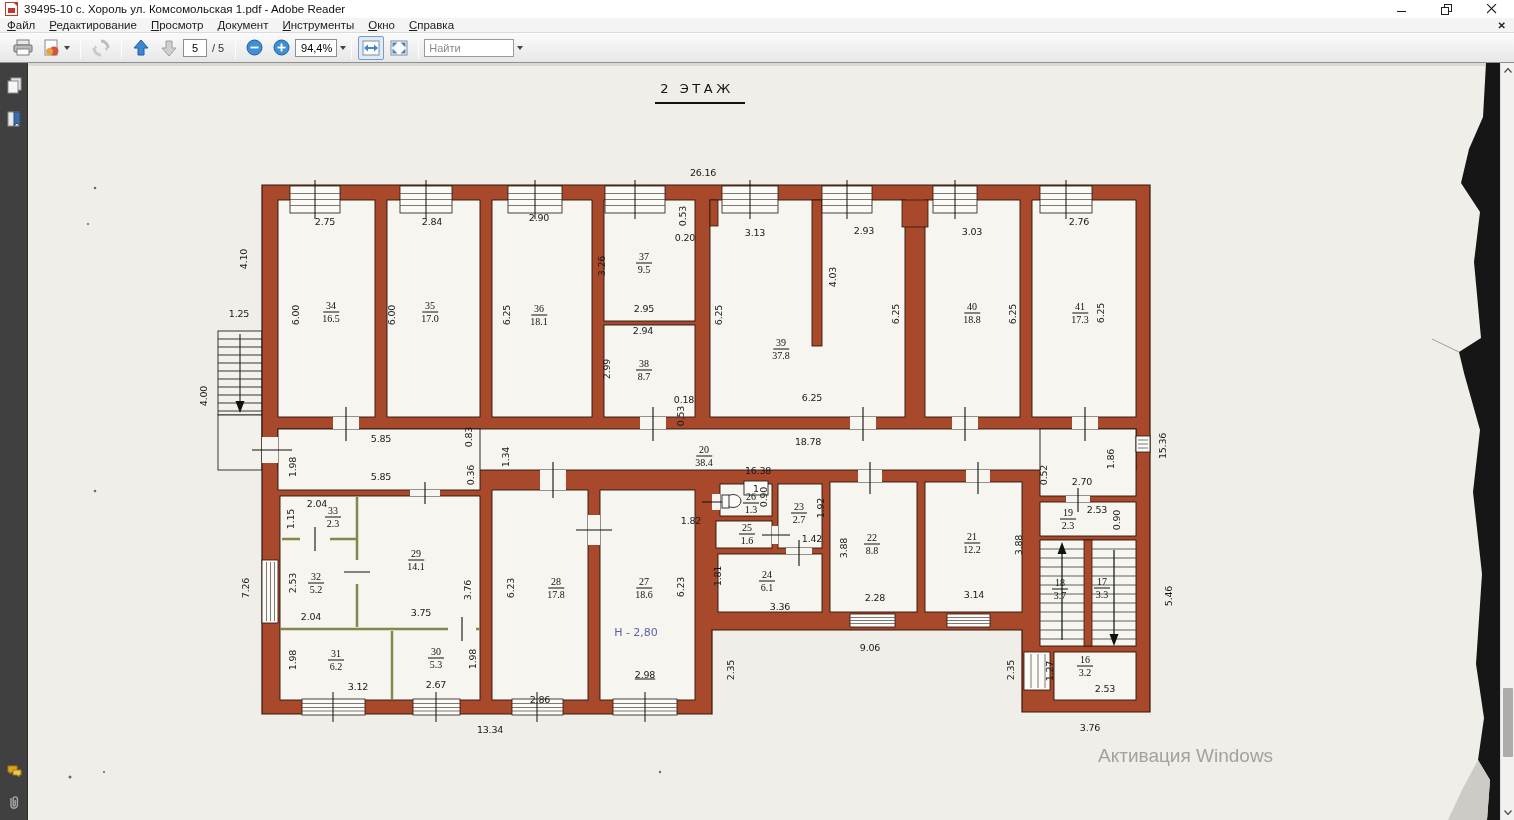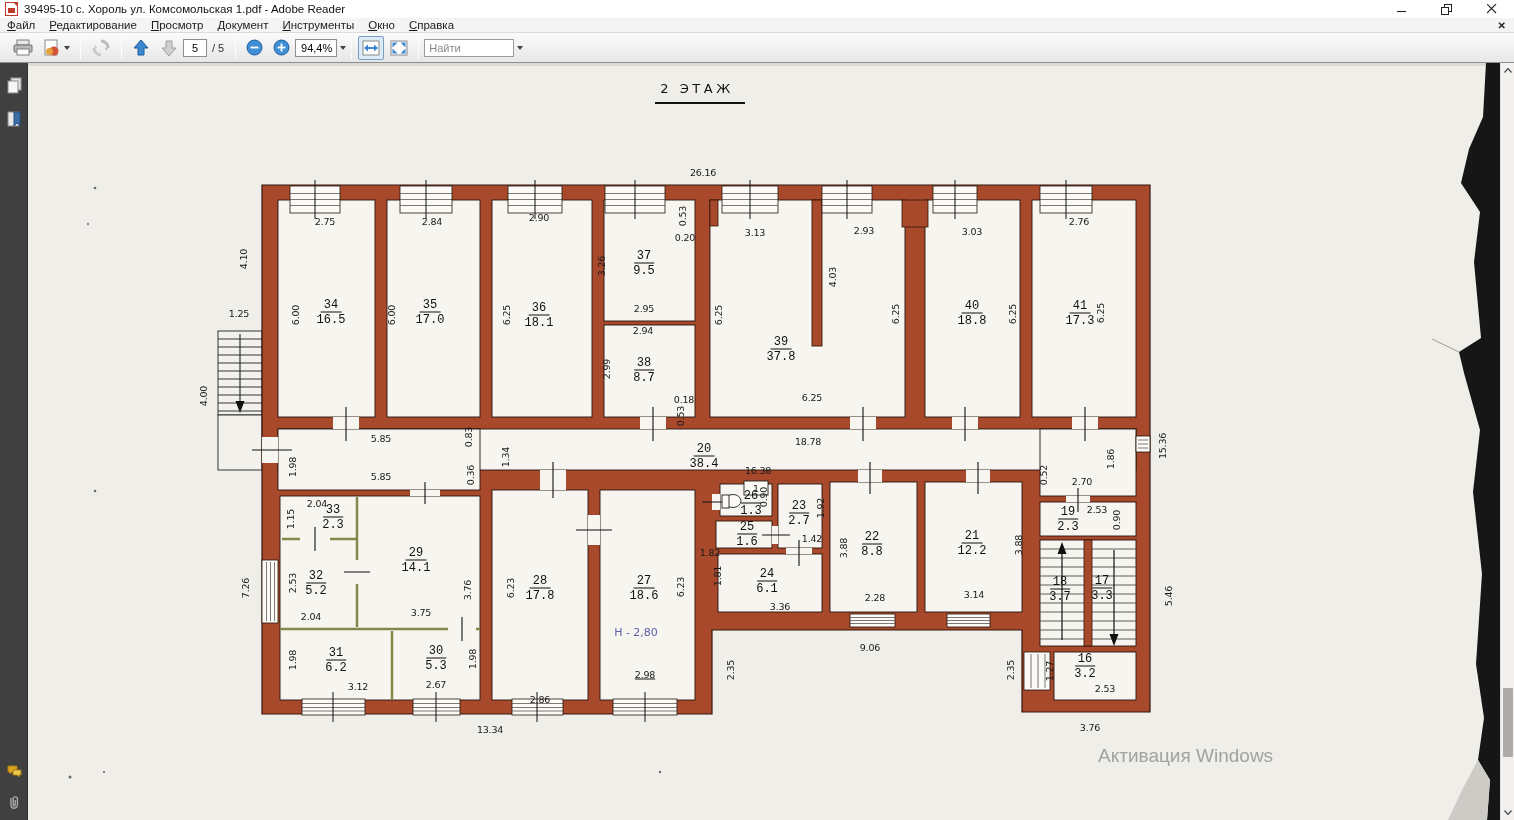--- a/index.html
+++ b/index.html
@@ -34,21 +34,21 @@
   .findwrap { display:flex; align-items:center; }
   .findbox { width:90px; height:18px; border:1px solid #9a9a9a; background:#fff; font-size:11px; padding:0 4px; color:#333; font-family:"Liberation Sans",sans-serif; }
   .findbox::placeholder { color:#8a8a8a; }
 
   
   .sidebar { position:absolute; left:0; top:63px; width:28px; height:757px; background:#404040; border-right:1px solid #2e2e2e; }
   .sbicon { position:absolute; left:6px; width:17px; height:17px; }
   .docarea { position:absolute; left:28px; top:63px; width:1472px; height:622px; background:#efeee9; }
   .docarea svg.plan { position:absolute; left:0; top:0; }
   #plan-labels { position:absolute; left:0; top:0; width:1472px; height:757px; pointer-events:none; }
-  .room { position:absolute; transform:translate(-50%,-50%); text-align:center; font-size:12px; color:#101010; line-height:1.0; font-family:Liberation Mono, monospace; white-space:nowrap; }
+  .room { position:absolute; transform:translate(-50%,-50%); text-align:center; font-size:10px; color:#101010; line-height:1.0; font-family:Liberation Serif, serif; white-space:nowrap; }
   .room .num { display:inline-block; border-bottom:1.2px solid #101010; padding:0 3px 1px; }
   .room .area { display:block; padding-top:1px; }
   .dim { position:absolute; transform:translate(-50%,-50%); font-size:9.5px; letter-spacing:-0.2px; color:#191919; font-family:"DejaVu Sans",sans-serif; white-space:nowrap; }
   .dim.v { transform:translate(-50%,-50%) rotate(-90deg); }
   .plantitle { position:absolute; left:669px; top:25px; transform:translate(-50%,-50%); font-size:13px; letter-spacing:3.5px; color:#111; font-family:"DejaVu Sans",sans-serif; font-weight:500; }
   .plantitle-rule { position:absolute; left:627px; top:39px; width:90px; height:1.6px; background:#111; }
   .heightnote { position:absolute; left:608px; top:569px; transform:translate(-50%,-50%); font-size:11px; color:#5c61a6; font-family:"DejaVu Sans",sans-serif; }
 
   .watermark { position:absolute; left:1070px; top:682px; width:380px; pointer-events:none; }
   .watermark .w1 { font-size:19px; color:#a2a2a0; }
@@ -360,21 +360,21 @@
       <div class="room" style="left: 616px; top: 307px;"><span class="num">38</span><span class="area">8.7</span></div>
       <div class="room" style="left: 753px; top: 286px;"><span class="num">39</span><span class="area">37.8</span></div>
       <div class="room" style="left: 944px; top: 250px;"><span class="num">40</span><span class="area">18.8</span></div>
       <div class="room" style="left: 1052px; top: 250px;"><span class="num">41</span><span class="area">17.3</span></div>
       <div class="room" style="left: 676px; top: 393px;"><span class="num">20</span><span class="area">38.4</span></div>
       <div class="room" style="left: 305px; top: 454px;"><span class="num">33</span><span class="area">2.3</span></div>
       <div class="room" style="left: 288px; top: 520px;"><span class="num">32</span><span class="area">5.2</span></div>
       <div class="room" style="left: 388px; top: 497px;"><span class="num">29</span><span class="area">14.1</span></div>
       <div class="room" style="left: 308px; top: 597px;"><span class="num">31</span><span class="area">6.2</span></div>
       <div class="room" style="left: 408px; top: 595px;"><span class="num">30</span><span class="area">5.3</span></div>
-      <div class="room" style="left: 512px; top: 525px; text-align: center;"><span class="num">28</span><span class="area">17.8</span></div>
+      <div class="room" style="left: 528px; top: 525px; text-align: center;"><span class="num">28</span><span class="area">17.8</span></div>
       <div class="room" style="left: 616px; top: 525px;"><span class="num">27</span><span class="area">18.6</span></div>
       <div class="room" style="left: 723px; top: 440px;"><span class="num">26</span><span class="area">1.3</span></div>
       <div class="room" style="left: 719px; top: 471px;"><span class="num">25</span><span class="area">1.6</span></div>
       <div class="room" style="left: 771px; top: 450px;"><span class="num">23</span><span class="area">2.7</span></div>
       <div class="room" style="left: 739px; top: 518px;"><span class="num">24</span><span class="area">6.1</span></div>
       <div class="room" style="left: 844px; top: 481px;"><span class="num">22</span><span class="area">8.8</span></div>
       <div class="room" style="left: 944px; top: 480px;"><span class="num">21</span><span class="area">12.2</span></div>
       <div class="room" style="left: 1040px; top: 456px;"><span class="num">19</span><span class="area">2.3</span></div>
       <div class="room" style="left: 1032px; top: 526px;"><span class="num">18</span><span class="area">3.7</span></div>
       <div class="room" style="left: 1074px; top: 525px;"><span class="num">17</span><span class="area">3.3</span></div>
@@ -397,21 +397,21 @@
       <div class="dim" style="left: 353px; top: 413px;">5.85</div>
       <div class="dim" style="left: 780px; top: 378px;">18.78</div>
       <div class="dim" style="left: 730px; top: 407px;">16.38</div>
       <div class="dim" style="left: 289px; top: 440px;">2.04</div>
       <div class="dim" style="left: 283px; top: 553px;">2.04</div>
       <div class="dim" style="left: 393px; top: 549px;">3.75</div>
       <div class="dim" style="left: 330px; top: 623px;">3.12</div>
       <div class="dim" style="left: 408px; top: 621px;">2.67</div>
       <div class="dim" style="left: 512px; top: 636px;">2.86</div>
       <div class="dim" style="left: 617px; top: 611px; text-decoration: underline;">2.98</div>
-      <div class="dim" style="left: 682px; top: 457px; margin-top: 32px;">1.82</div>
+      <div class="dim" style="left: 663px; top: 457px;">1.82</div>
       <div class="dim" style="left: 784px; top: 475px;">1.42</div>
       <div class="dim" style="left: 752px; top: 543px;">3.36</div>
       <div class="dim" style="left: 847px; top: 534px;">2.28</div>
       <div class="dim" style="left: 946px; top: 531px;">3.14</div>
       <div class="dim" style="left: 842px; top: 584px;">9.06</div>
       <div class="dim" style="left: 1054px; top: 418px;">2.70</div>
       <div class="dim" style="left: 1069px; top: 446px;">2.53</div>
       <div class="dim" style="left: 1077px; top: 625px;">2.53</div>
       <div class="dim" style="left: 1062px; top: 664px;">3.76</div>
       <div class="dim" style="left: 462px; top: 666px;">13.34</div>

